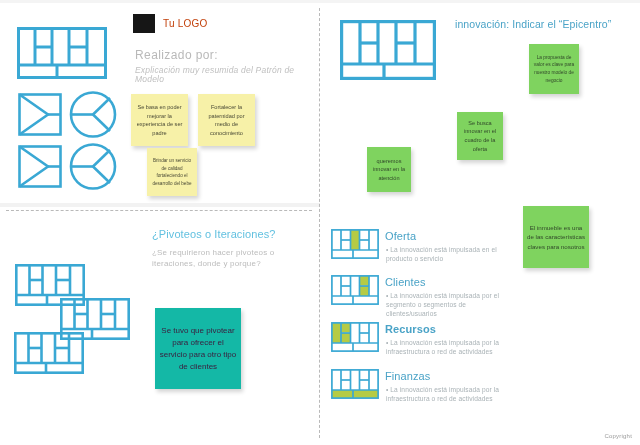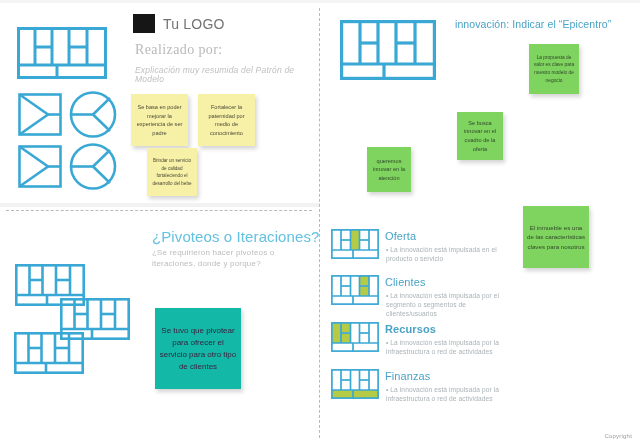--- a/index.html
+++ b/index.html
@@ -22,29 +22,29 @@
   #q-tr{left:320px;top:0;width:320px;height:210px;}
   #q-bl{left:0;top:212px;width:320px;height:233px;}
   #q-br{left:320px;top:212px;width:320px;height:233px;}
 
   
   .canvas-ico{position:absolute;}
 
   
   .logo-row{position:absolute;left:133px;top:14px;display:flex;align-items:center;gap:8px;}
   .logo-box{width:22px;height:19px;background:#161616;display:block;}
-  .logo-text{font-size:14px;color:#737373;letter-spacing:.2px;}
-
-  .made-by{position:absolute;left:135px;top:42px;font-size:14px;color:#b9b9b9;letter-spacing:.4px;font-family:Liberation Serif, serif;}
+  .logo-text{font-size:10px;color:#c2410c;letter-spacing:.2px;}
+
+  .made-by{position:absolute;left:135px;top:48px;font-size:12px;color:#b9b9b9;letter-spacing:.4px;}
   .desc{position:absolute;left:135px;top:66px;width:165px;font-size:8.5px;line-height:9px;
         color:#c0c0c0;font-style:italic;letter-spacing:.2px;}
 
   .title-tr{position:absolute;left:455px;top:18px;font-size:10.5px;color:#4aa3c7;letter-spacing:.1px;
             white-space:nowrap;}
-  .title-bl{position:absolute;left:152px;top:237px;font-size:15px;color:#63c1e0;letter-spacing:.1px;}
+  .title-bl{position:absolute;left:152px;top:237px;font-size:11px;color:#63c1e0;letter-spacing:.1px;}
   .sub-bl{position:absolute;left:152px;top:256px;width:148px;font-size:8px;line-height:11px;
           color:#bcbcbc;letter-spacing:.2px;}
 
   
   .note{position:absolute;box-sizing:border-box;display:flex;align-items:center;justify-content:center;
         text-align:center;padding:4px 3px;box-shadow:2px 3px 4px rgba(0,0,0,.17);}
   .note span{display:block;width:100%;}
   .note.yellow{background:#f7f1a8;color:#4a4a36;}
   .note.green{background:#7fd35f;color:#31492a;}
   .note.purple{background:#14b8a6;color:#3b2140;}

